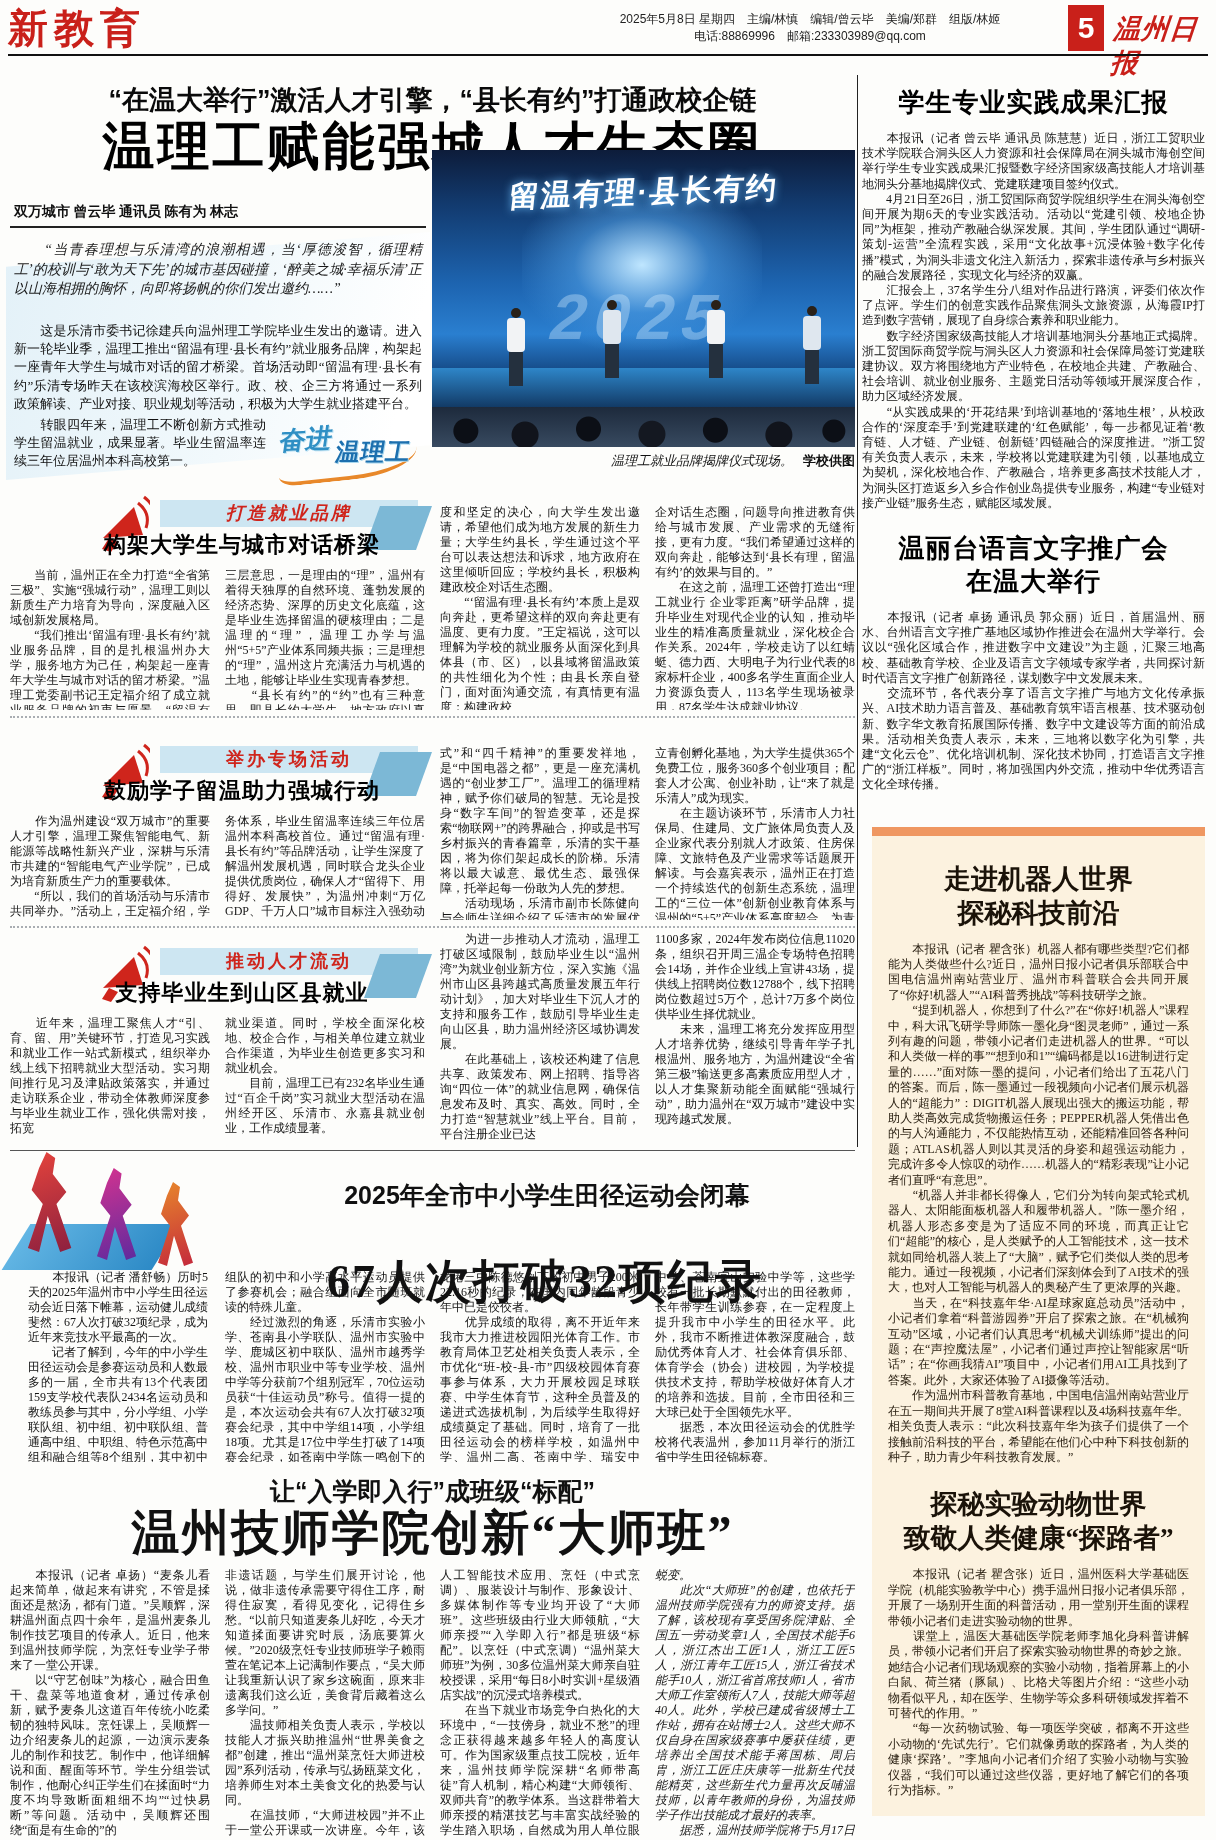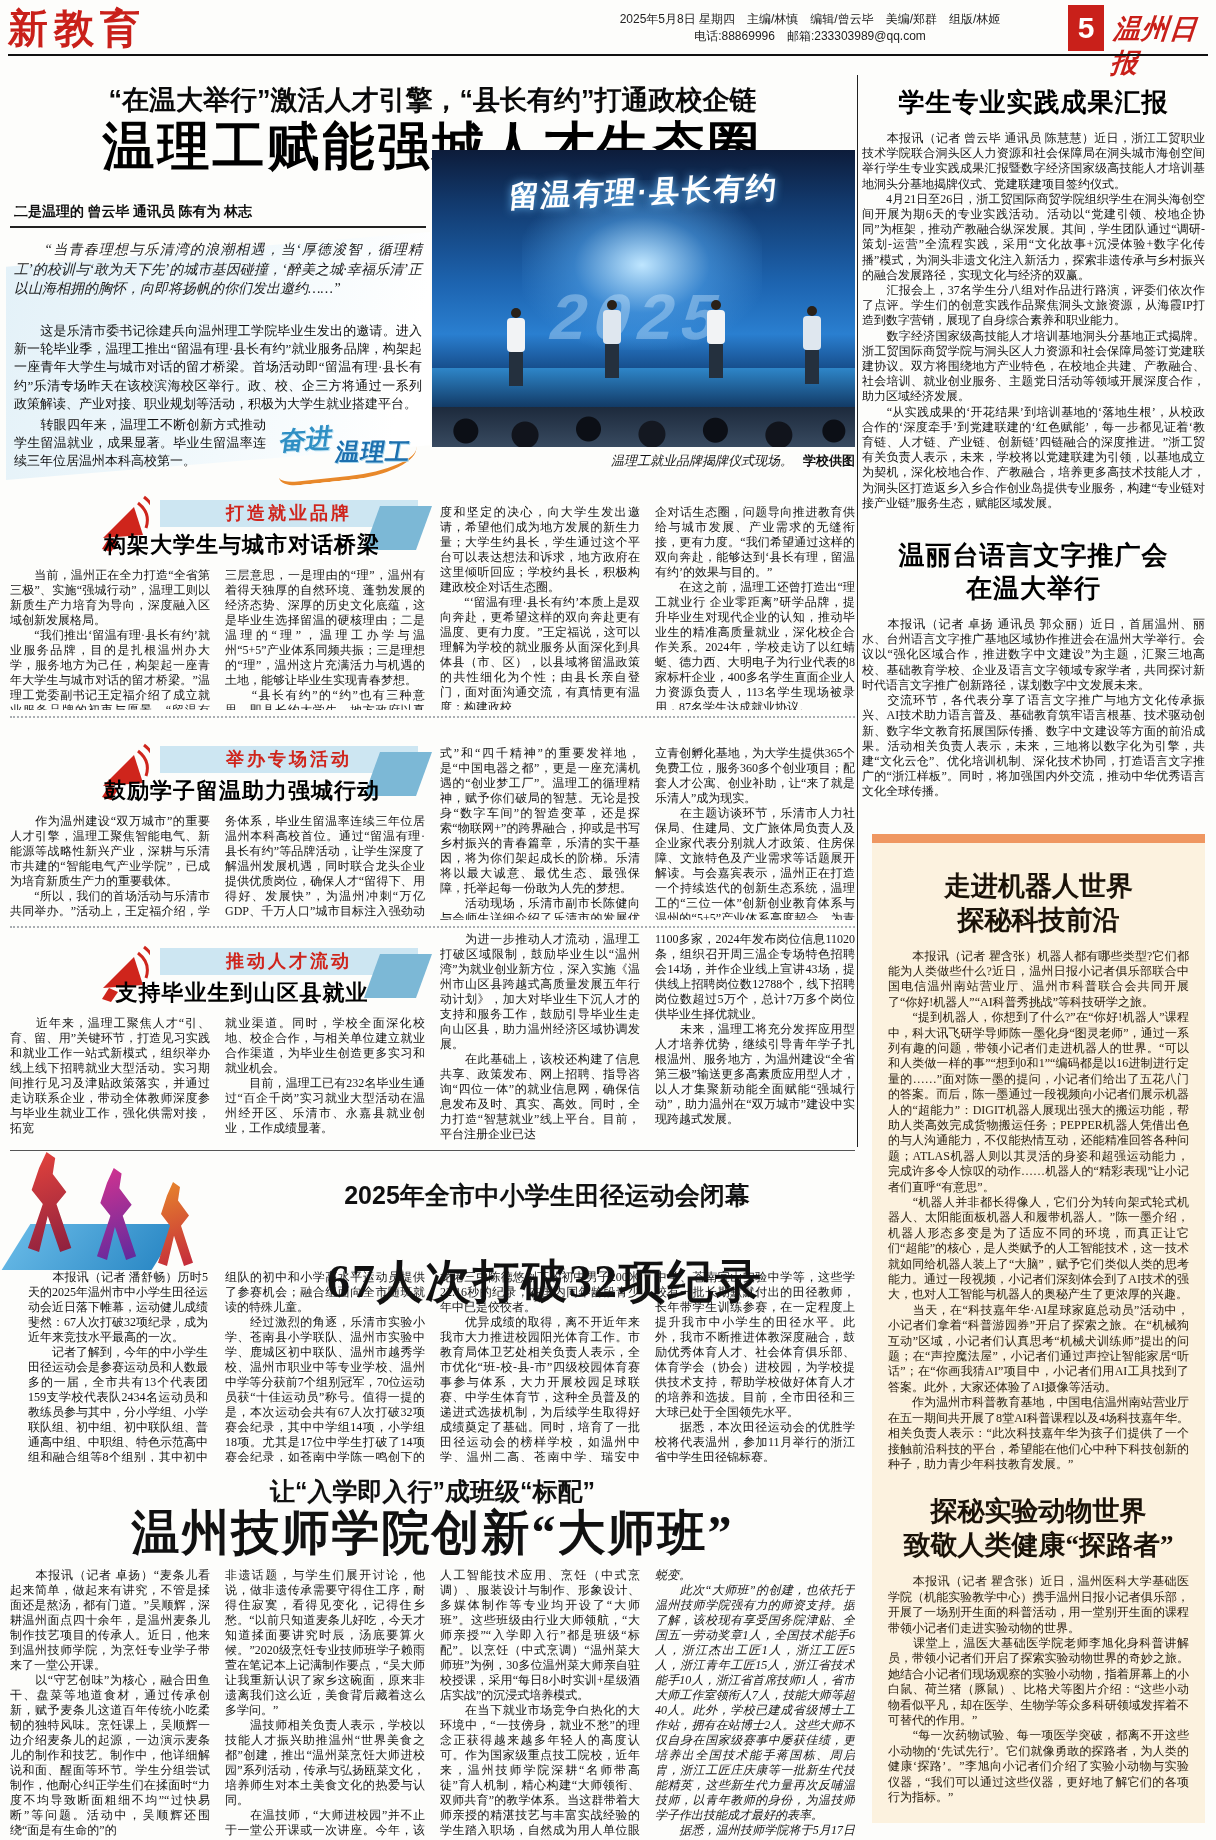--- a/index.html
+++ b/index.html
@@ -62,42 +62,42 @@
   .runners{left:10px;top:1152px;width:218px;height:118px;}
   .run-base{position:absolute;left:6px;bottom:0;width:150px;height:46px;background:linear-gradient(100deg,#63b6e4,#2d8ac6);transform:skewX(-32deg);}
   .run{position:absolute;width:62px;height:100px;clip-path:polygon(46% 0,60% 6%,56% 22%,78% 40%,62% 52%,86% 96%,68% 100%,48% 64%,34% 100%,16% 96%,40% 52%,22% 38%,34% 16%);}
   .run.a{left:8px;top:0;background:linear-gradient(160deg,#e8453c,#8a1f3f);}
   .run.b{left:78px;top:16px;background:linear-gradient(160deg,#d8338f,#5c2a9e);width:56px;height:92px;}
   .run.c{left:140px;top:30px;background:linear-gradient(160deg,#e98a2b,#c3273c);width:50px;height:84px;}
   
   .rightcol{left:862px;top:70px;width:343px;}
   .rtitle{text-align:center;font:900 26px/33px "Liberation Serif",serif;color:#000;letter-spacing:1px;}
   .rbody{margin-top:12px;font:12px/15.2px "Liberation Serif",serif;text-align:justify;white-space:pre-line;color:#141414;}
-  .gap28{margin-top:28px;}
+  .gap28{margin-top:21px;}
   .beigebox{margin-top:34px;margin-left:10px;width:333px;background:#fcf2df;border-top:9px solid #ef9761;padding:16px 16px 18px 16px;box-sizing:border-box;}
   .btitle{text-align:center;font:900 27px/34px "Liberation Serif",serif;color:#1a1208;margin-top:10px;}
   .bbody{margin-top:12px;font:12px/15.4px "Liberation Serif",serif;text-align:justify;white-space:pre-line;color:#2a2012;}
   .megaphone{width:52px;height:60px;}
 </style>
 </head>
 <body>
 
 <div class="abs sec-label">新教育</div>
 <div class="abs dateline">
   <div>2025年5月8日 星期四　主编/林慎　编辑/曾云毕　美编/郑群　组版/林姬</div>
   <div>电话:88869996　邮箱:233303989@qq.com</div>
 </div>
 <div class="abs pagebox">5</div>
 <div class="abs papername">温州日报</div>
 <div class="abs head-rule"></div>
 
 <div class="abs kicker">“在温大举行”激活人才引擎，“县长有约”打通政校企链</div>
 <div class="abs headline">温理工赋能强城人才生态圈</div>
 <div class="abs lead-wash"></div>
-<div class="abs lead-byline">二是温理的 曾云毕 通讯员 陈有为 林志</div>
+<div class="abs lead-byline">双万城市 曾云毕 通讯员 陈有为 林志</div>
 <div class="abs byline-rule"></div>
 <div class="abs lead-intro">　　“当青春理想与乐清湾的浪潮相遇，当‘厚德浚智，循理精工’的校训与‘敢为天下先’的城市基因碰撞，‘醉美之城·幸福乐清’正以山海相拥的胸怀，向即将扬帆的你们发出邀约……”</div>
 <div class="abs lead-p">　　这是乐清市委书记徐建兵向温州理工学院毕业生发出的邀请。进入新一轮毕业季，温理工推出“留温有理·县长有约”就业服务品牌，构架起一座青年大学生与城市对话的留才桥梁。首场活动即“留温有理·县长有约”乐清专场昨天在该校滨海校区举行。政、校、企三方将通过一系列政策解读、产业对接、职业规划等活动，积极为大学生就业搭建平台。</div>
 <div class="abs lead-p3">　　转眼四年来，温理工不断创新方式推动学生留温就业，成果显著。毕业生留温率连续三年位居温州本科高校第一。</div>
 <div class="abs brandlogo">
   <div class="brand-swoosh"></div>
   <span class="brand-fen">奋进</span>
   <span class="brand-wen">温理工</span>
 </div>
 
@@ -133,21 +133,21 @@
 </div>
 
 <div class="abs" style="left:98px;top:494px;">
   <svg class="megaphone" viewBox="0 0 52 60">
       <path d="M5 44 L36 13 L45 41 Z" fill="#cf251c"></path>
       <path d="M40 9 q13 10 8 25" fill="none" stroke="#cf251c" stroke-width="3"></path>
       <path d="M46 3 q18 14 9 34" fill="none" stroke="#cf251c" stroke-width="3"></path>
       <path d="M11 44 l-7 11 l9 3 l7 -10 z" fill="#cf251c"></path>
     </svg>
 </div>
-<div class="abs sec-banner" style="left:160px;top:500px;">打造就业品牌</div>
+<div class="abs sec-banner" style="left:160px;top:500px;font-style:italic;">打造就业品牌</div>
 <div class="abs sec-quad" style="left:372px;top:506px;"></div>
 <div class="abs sec-sub" style="left:56px;top:532px;">构架大学生与城市对话桥梁</div>
 <div class="abs col" style="left:10px;top:568px;height:142px;">　　当前，温州正在全力打造“全省第三极”、实施“强城行动”，温理工则以新质生产力培育为导向，深度融入区域创新发展格局。
 　　“我们推出‘留温有理·县长有约’就业服务品牌，目的是扎根温州办大学，服务地方为己任，构架起一座青年大学生与城市对话的留才桥梁。”温理工党委副书记王定福介绍了成立就业服务品牌的初衷与愿景。“留温有理”中的“理”有</div>
 <div class="abs col" style="left:225px;top:568px;height:142px;">三层意思，一是理由的“理”，温州有着得天独厚的自然环境、蓬勃发展的经济态势、深厚的历史文化底蕴，这是毕业生选择留温的硬核理由；二是温理的“理”，温理工办学与温州“5+5”产业体系同频共振；三是理想的“理”，温州这片充满活力与机遇的土地，能够让毕业生实现青春梦想。
 　　“县长有约”的“约”也有三种意思，即县长约大学生，地方政府以真诚的态</div>
 <div class="abs col" style="left:440px;top:505px;height:205px;">度和坚定的决心，向大学生发出邀请，希望他们成为地方发展的新生力量；大学生约县长，学生通过这个平台可以表达想法和诉求，地方政府在这里倾听回应；学校约县长，积极构建政校企对话生态圈。
 　　“‘留温有理·县长有约’本质上是双向奔赴，更希望这样的双向奔赴更有温度、更有力度。”王定福说，这可以理解为学校的就业服务从面深化到具体县（市、区），以县域将留温政策的共性细化为个性；由县长亲自登门，面对面沟通交流，有真情更有温度；构建政校</div>
 <div class="abs col" style="left:655px;top:505px;height:205px;">企对话生态圈，问题导向推进教育供给与城市发展、产业需求的无缝衔接，更有力度。“我们希望通过这样的双向奔赴，能够达到‘县长有理，留温有约’的效果与目的。”
 　　在这之前，温理工还曾打造出“理工就业行 企业零距离”研学品牌，提升毕业生对现代企业的认知，推动毕业生的精准高质量就业，深化校企合作关系。2024年，学校走访了以红蜻蜓、德力西、大明电子为行业代表的8家标杆企业，400多名学生直面企业人力资源负责人，113名学生现场被录用，87名学生达成就业协议。</div>

